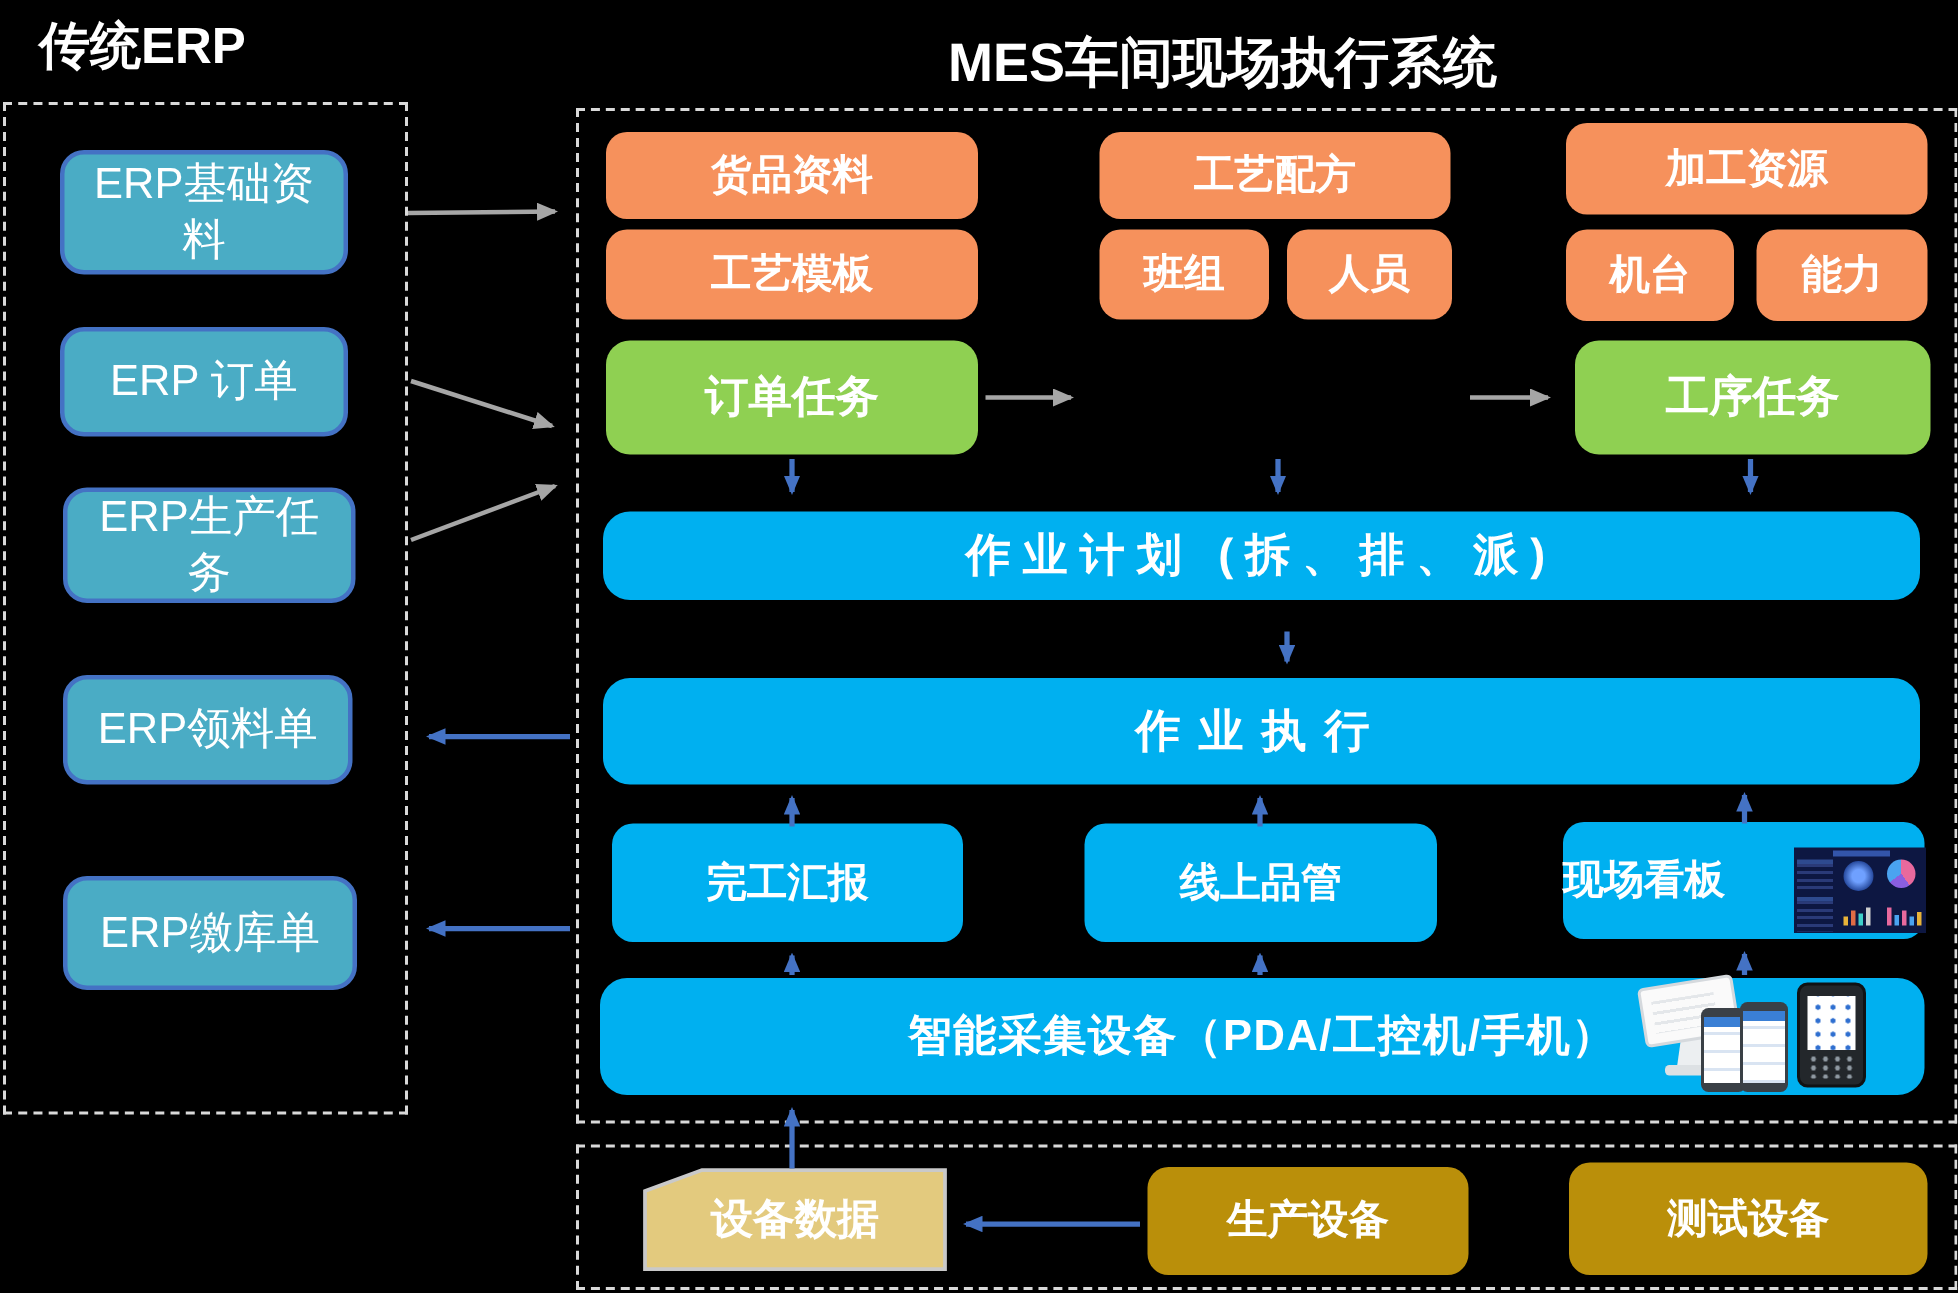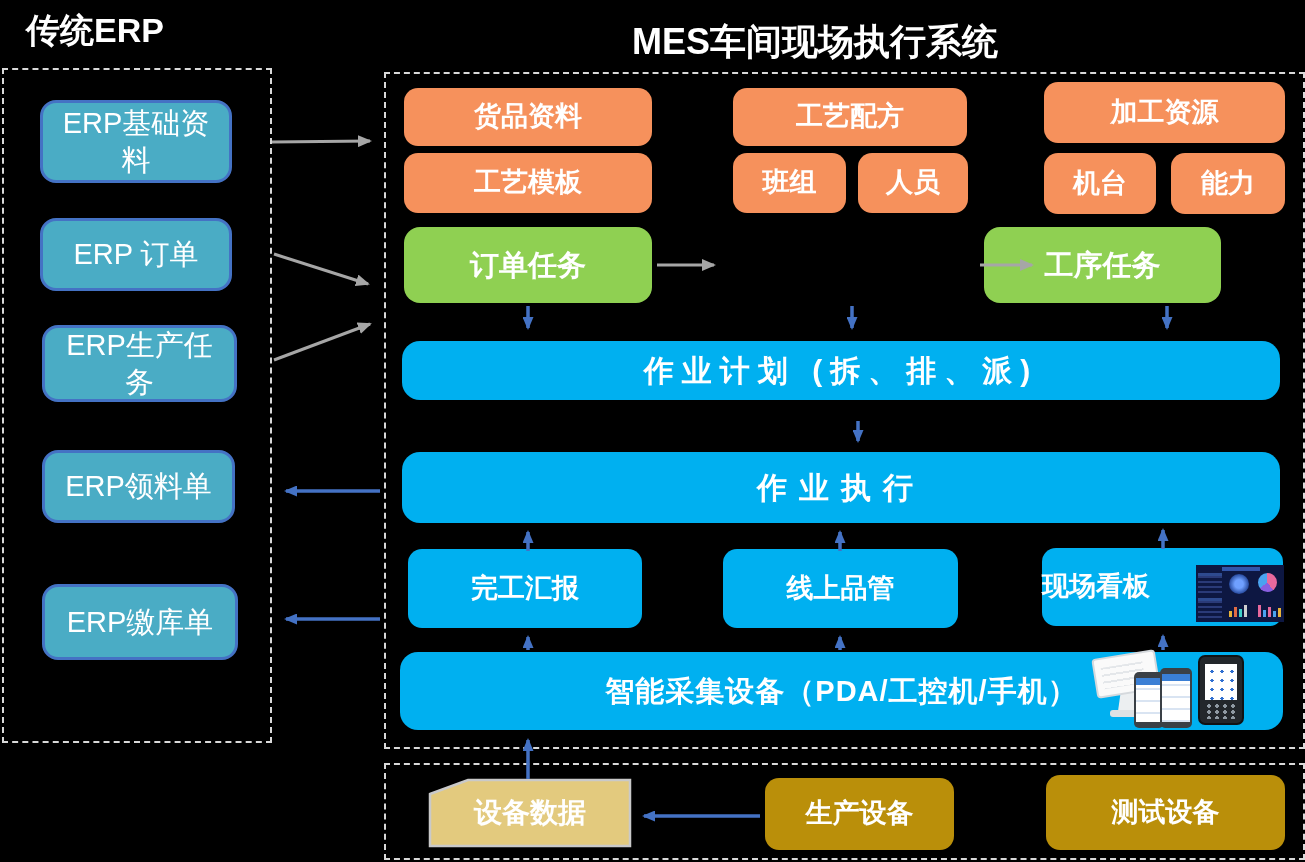--- a/index.html
+++ b/index.html
@@ -107,21 +107,21 @@
   <div class="box orange" style="left:1044px;top:153px;width:112px;height:61px;">
       <span>机台</span>
     </div>
   <div class="box orange" style="left:1171px;top:153px;width:114px;height:61px;">
       <span>能力</span>
     </div>
 
   <div class="box green" style="left:404px;top:227px;width:248px;height:76px;align-items:center;">
       <span>订单任务</span>
     </div>
-  <div class="box green" style="left:984px;top:227px;width:237px;height:76px;font-family:Liberation Serif, serif;">
+  <div class="box green" style="left:1050px;top:227px;width:237px;height:76px;font-family:Liberation Serif, serif;">
       <span>工序任务</span>
     </div>
 
   <div class="box bluebar" style="left:402px;top:341px;width:878px;height:59px;">
       <span>作业计划 (拆、排、派)</span>
     </div>
   <div class="box bluebar" style="left:402px;top:452px;width:878px;height:71px;letter-spacing:12px;">
       <span>作业执行</span>
     </div>
 
@@ -175,21 +175,21 @@
     <div class="scr"></div>
     <div class="keys"></div>
   </div>
 
   <svg class="abs" style="left:428px;top:778px;" width="204" height="70">
     <polygon points="2,16 40,2 202,2 202,68 2,68" fill="#E3CA7E" stroke="#C9C9C9" stroke-width="2.5"></polygon>
   </svg>
   <div class="tan-label" style="left:428px;top:780px;width:204px;height:66px;">
       <span>设备数据</span>
     </div>
-  <div class="box gold" style="left:765px;top:778px;width:189px;height:72px;justify-content:center;">
+  <div class="box gold" style="left:765px;top:778px;width:214px;height:72px;justify-content:center;">
       <span>生产设备</span>
     </div>
   <div class="box gold" style="left:1046px;top:775px;width:239px;height:75px;">
       <span>测试设备</span>
     </div>
 
   <svg class="arrow-layer" width="1305" height="862">
     <defs>
       <marker id="mg" markerUnits="userSpaceOnUse" markerWidth="14" markerHeight="12" refX="12" refY="6" orient="auto">
         <path d="M0,0 L14,6 L0,12 Z" fill="#A6A6A6"></path>

